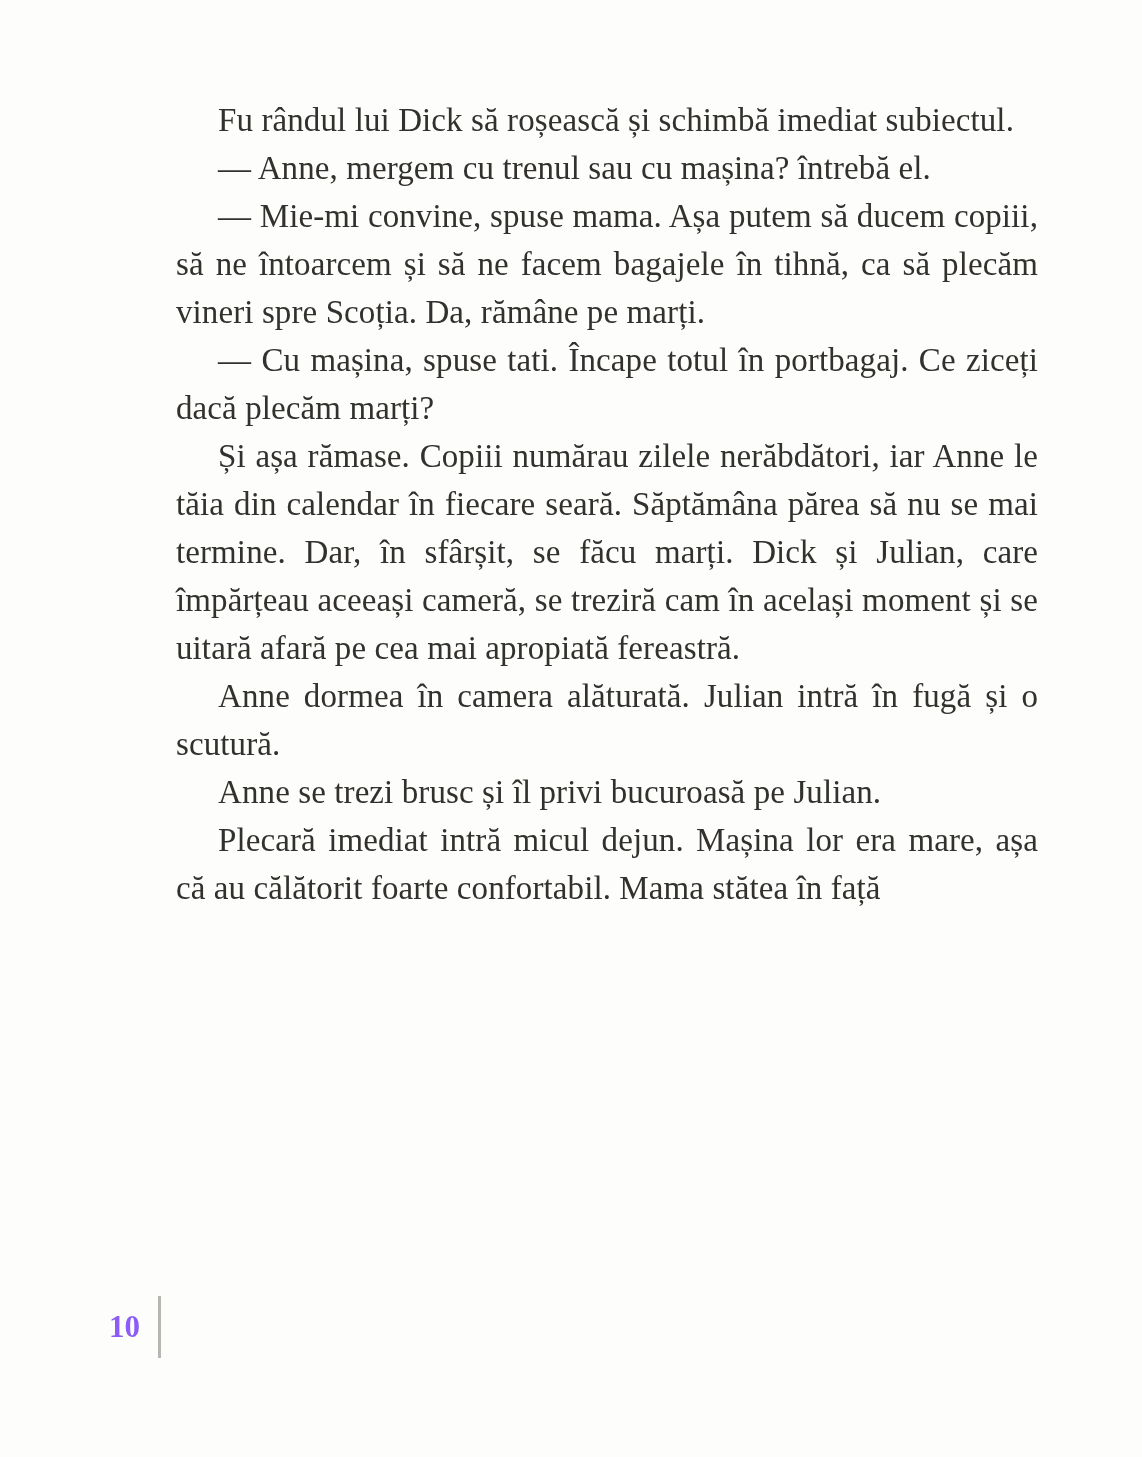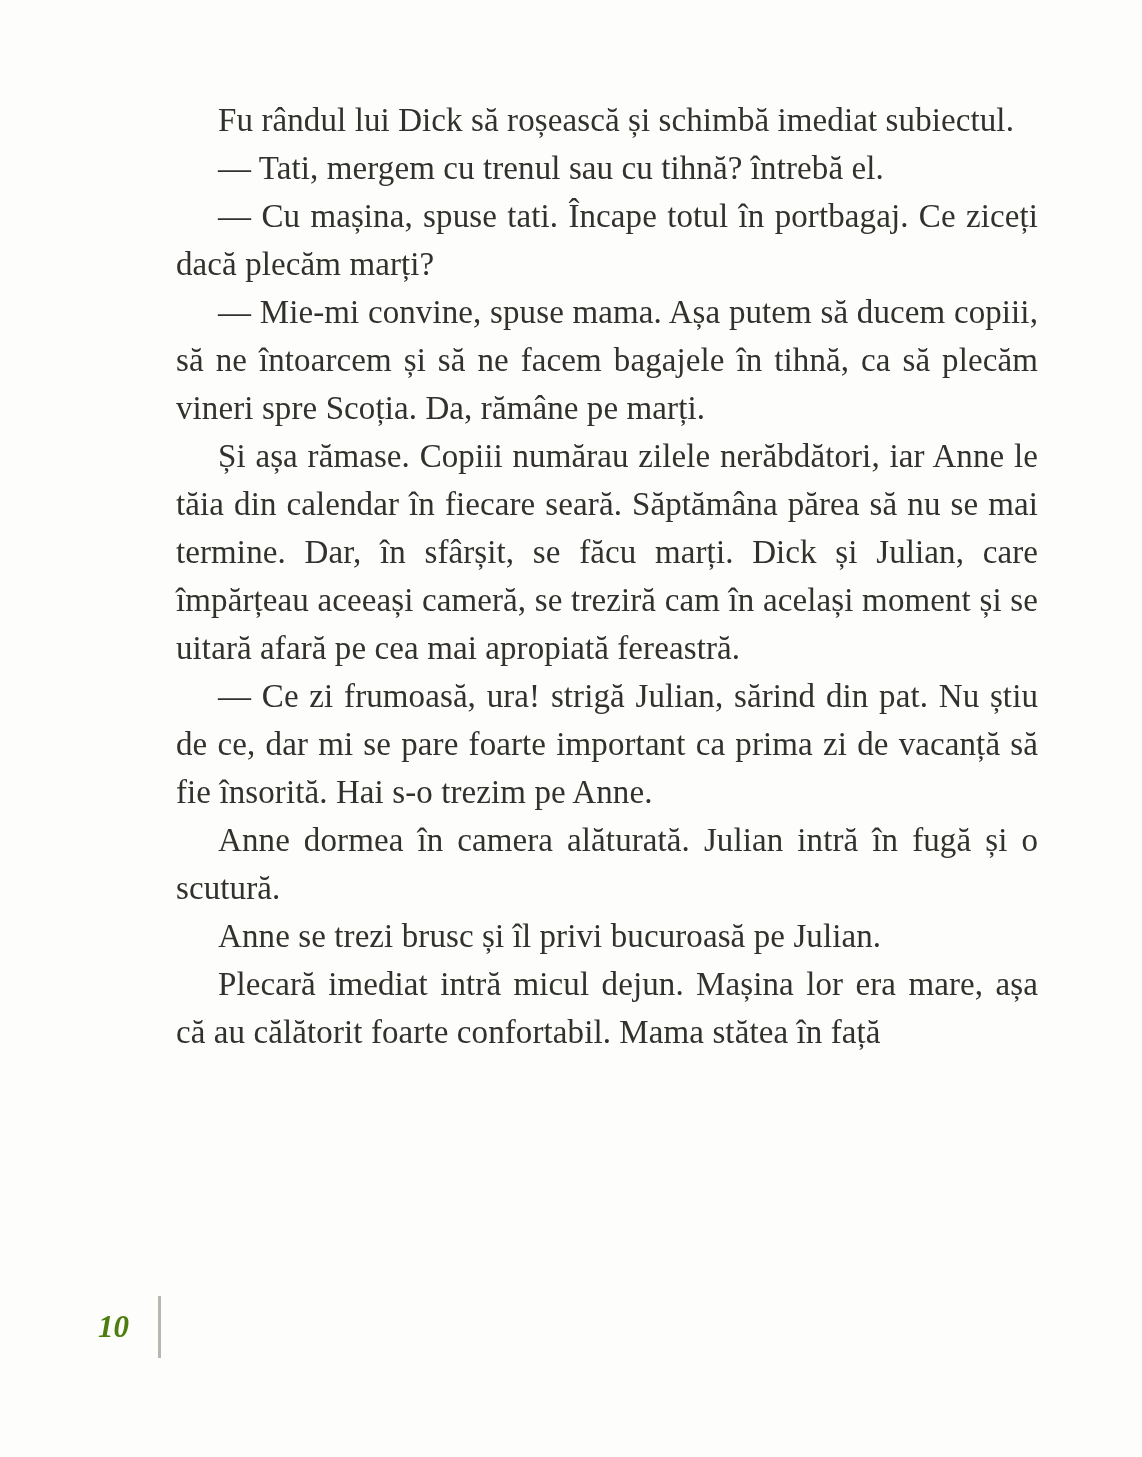--- a/index.html
+++ b/index.html
@@ -35,45 +35,43 @@
   .footer {
     position: absolute;
     left: 98px;
     top: 1296px;
     display: flex;
     align-items: center;
   }
   .page-number {
     font-size: 31px;
     font-weight: bold;
-    color: #4d7c0f;
+    color: #8b5cf6;
     min-width: 42px;
-    text-align: left;
-    font-style: italic;
+    text-align: right;
   }
   .footer-rule {
     display: inline-block;
     width: 3px;
     height: 62px;
     background: #b9b6b0;
     margin-left: 18px;
   }
 </style>
 </head>
 <body>
 
 <div class="page">
 
   <div class="text-block">
     <p>Fu rândul lui Dick să roșească și schimbă imediat subiectul.</p>
-    <p>— Tati, mergem cu trenul sau cu tihnă? întrebă el.</p>
+    <p>— Anne, mergem cu trenul sau cu mașina? întrebă el.</p>
+    <p>— Mie-mi convine, spuse mama. Așa putem să ducem copiii, să ne întoarcem și să ne facem bagajele în tihnă, ca să plecăm vineri spre Scoția. Da, rămâne pe marți.</p>
     <p>— Cu mașina, spuse tati. Încape totul în portbagaj. Ce ziceți dacă plecăm marți?</p>
-    <p>— Mie-mi convine, spuse mama. Așa putem să ducem copiii, să ne întoarcem și să ne facem bagajele în tihnă, ca să plecăm vineri spre Scoția. Da, rămâne pe marți.</p>
     <p>Și așa rămase. Copiii numărau zilele nerăbdători, iar Anne le tăia din calendar în fiecare seară. Săptămâna părea să nu se mai termine. Dar, în sfârșit, se făcu marți. Dick și Julian, care împărțeau aceeași cameră, se treziră cam în același moment și se uitară afară pe cea mai apropiată fereastră.</p>
-    <p>— Ce zi frumoasă, ura! strigă Julian, sărind din pat. Nu știu de ce, dar mi se pare foarte important ca prima zi de vacanță să fie însorită. Hai s-o trezim pe Anne.</p>
     <p>Anne dormea în camera alăturată. Julian intră în fugă și o scutură.</p>
     <p>Anne se trezi brusc și îl privi bucuroasă pe Julian.</p>
     <p>Plecară imediat intră micul dejun. Mașina lor era mare, așa că au călătorit foarte confortabil. Mama stătea în față</p>
   </div>
 
   <div class="footer">
     <span class="page-number">10</span>
     <span class="footer-rule"></span>
   </div>
 

